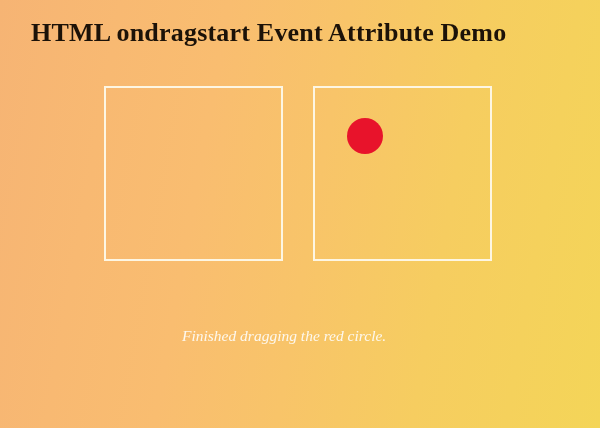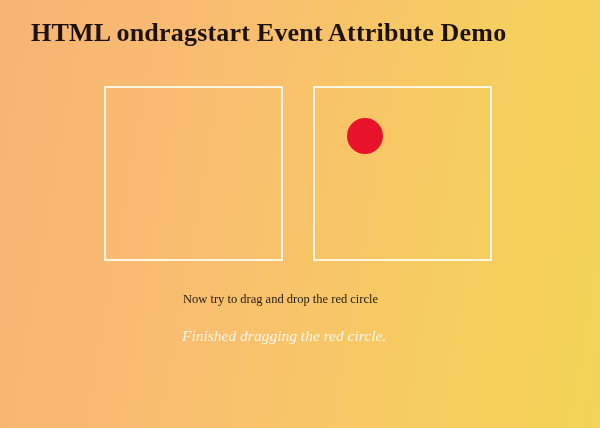--- a/index.html
+++ b/index.html
@@ -99,17 +99,16 @@
     <div class="dropbox" id="dropzone-left">
       <span></span>
     </div>
 
     <div class="dropbox" id="dropzone-right">
       <div class="red-circle"></div>
     </div>
 
   </div>
 
-  <p class="instruction">Now try to drag and drop the red circle</p>
 
   <p class="status-message">Finished dragging the red circle.</p>
 
 </div>
 
 </body></html>

